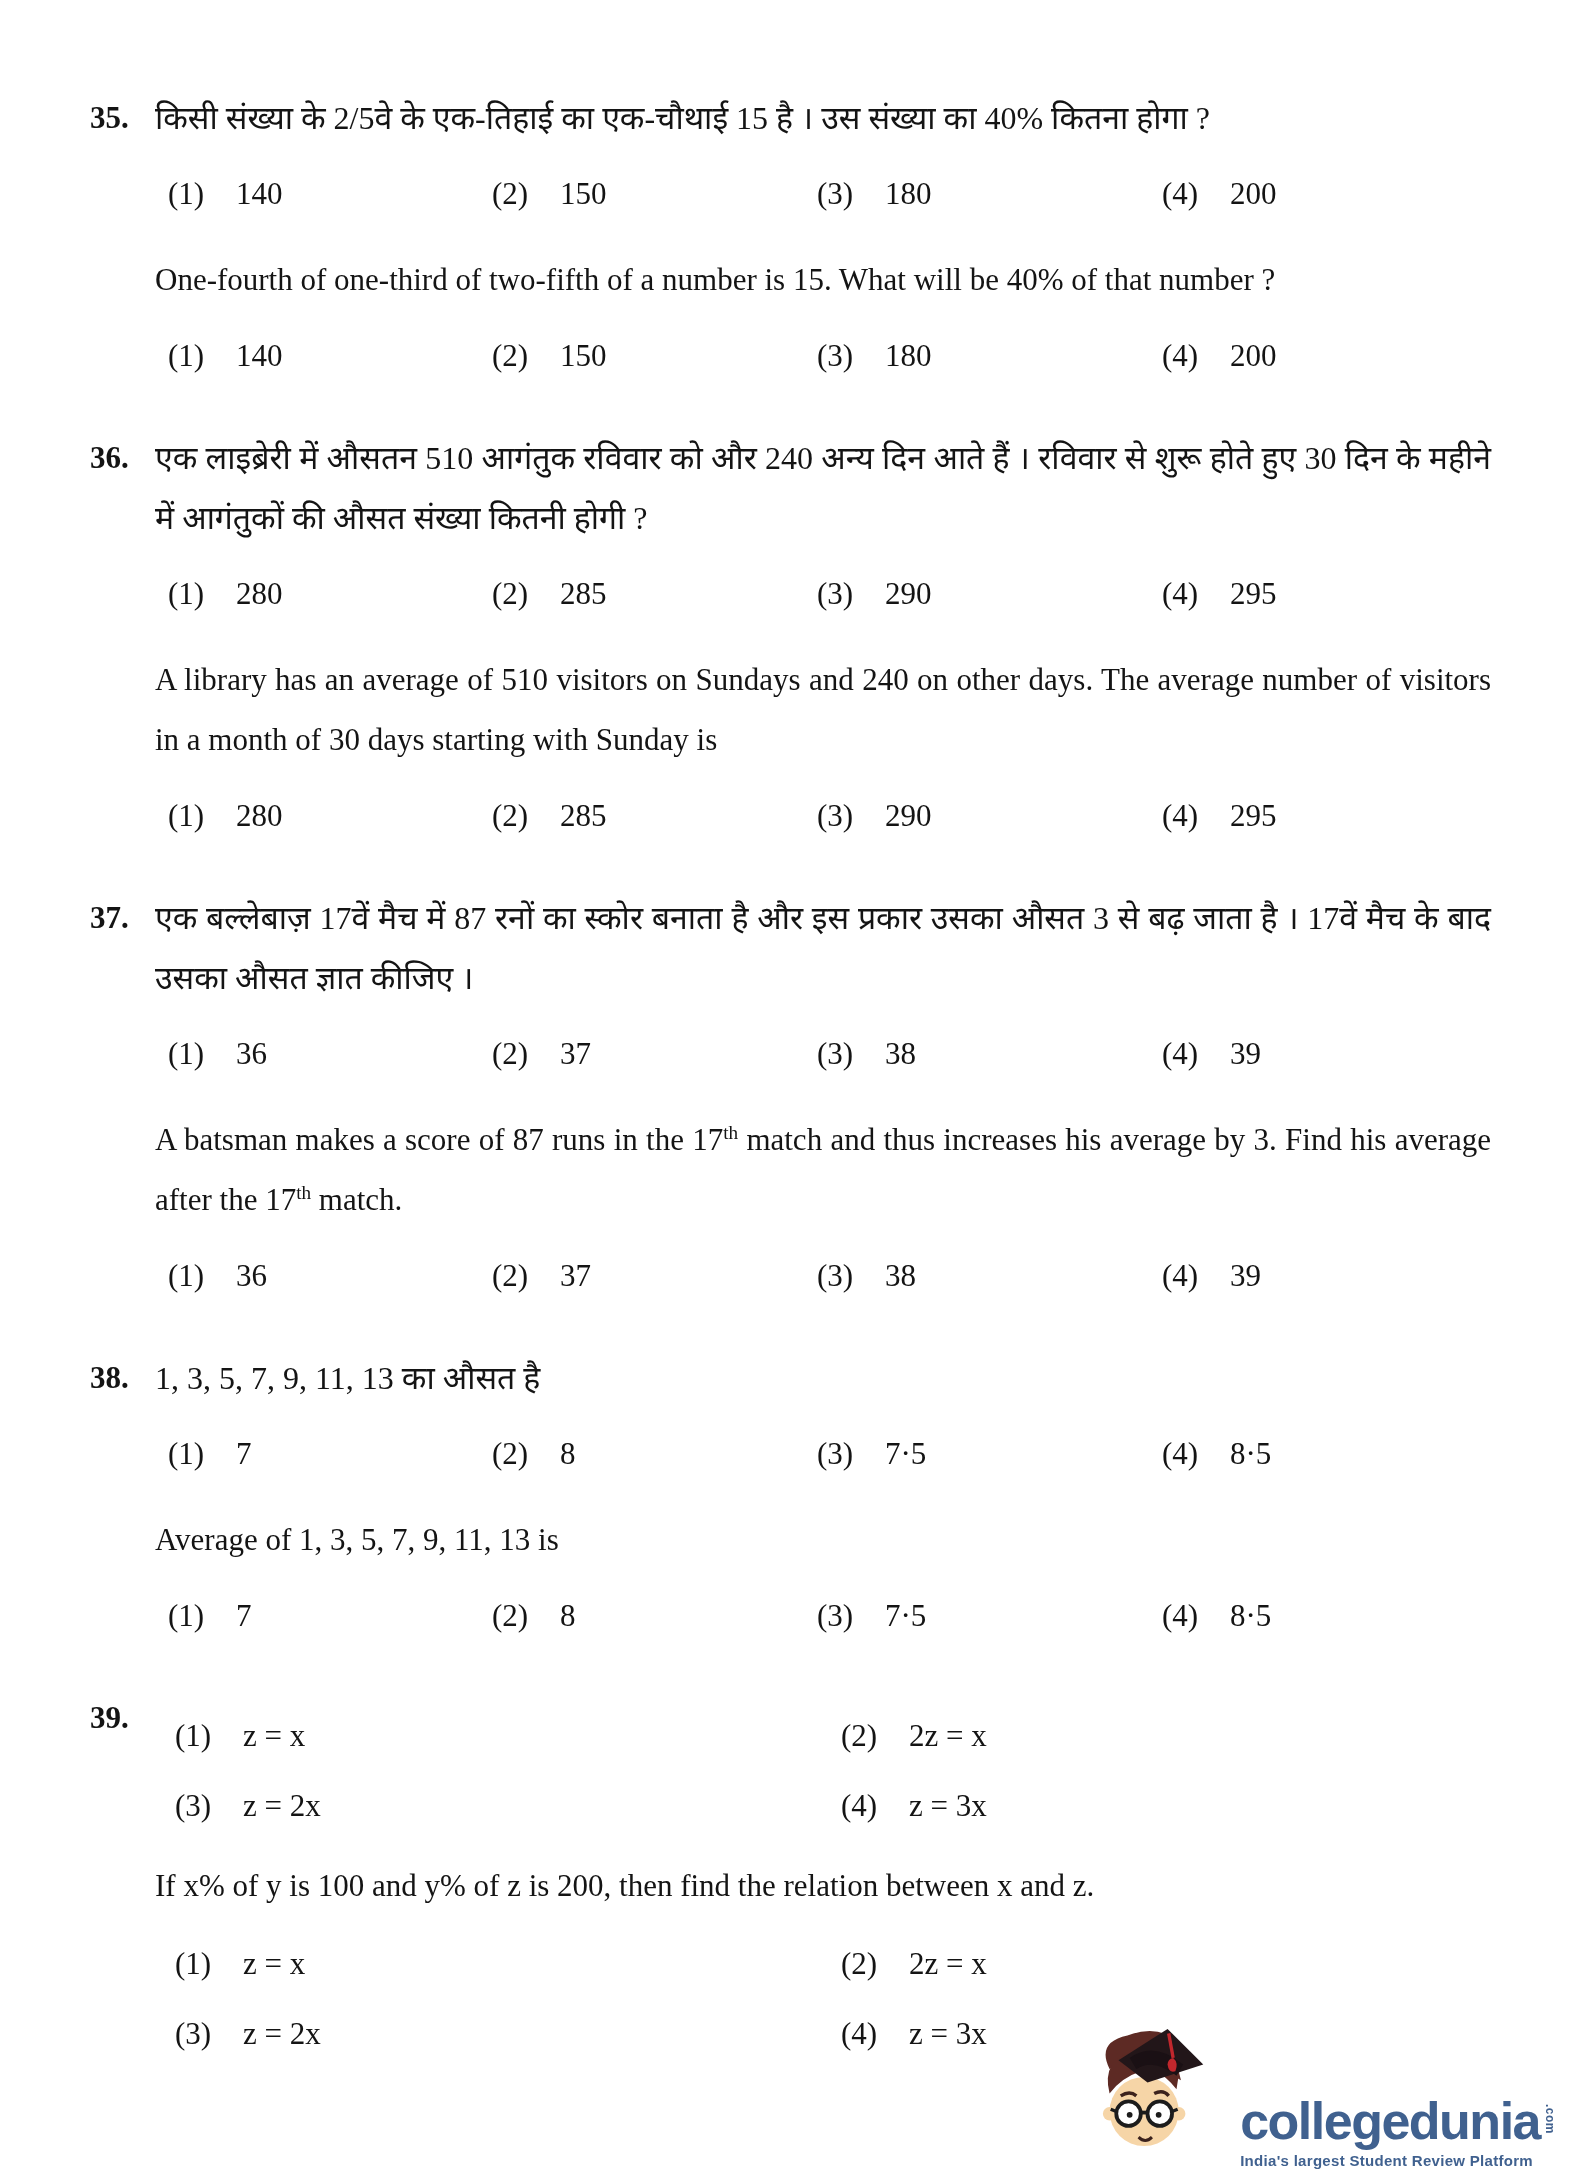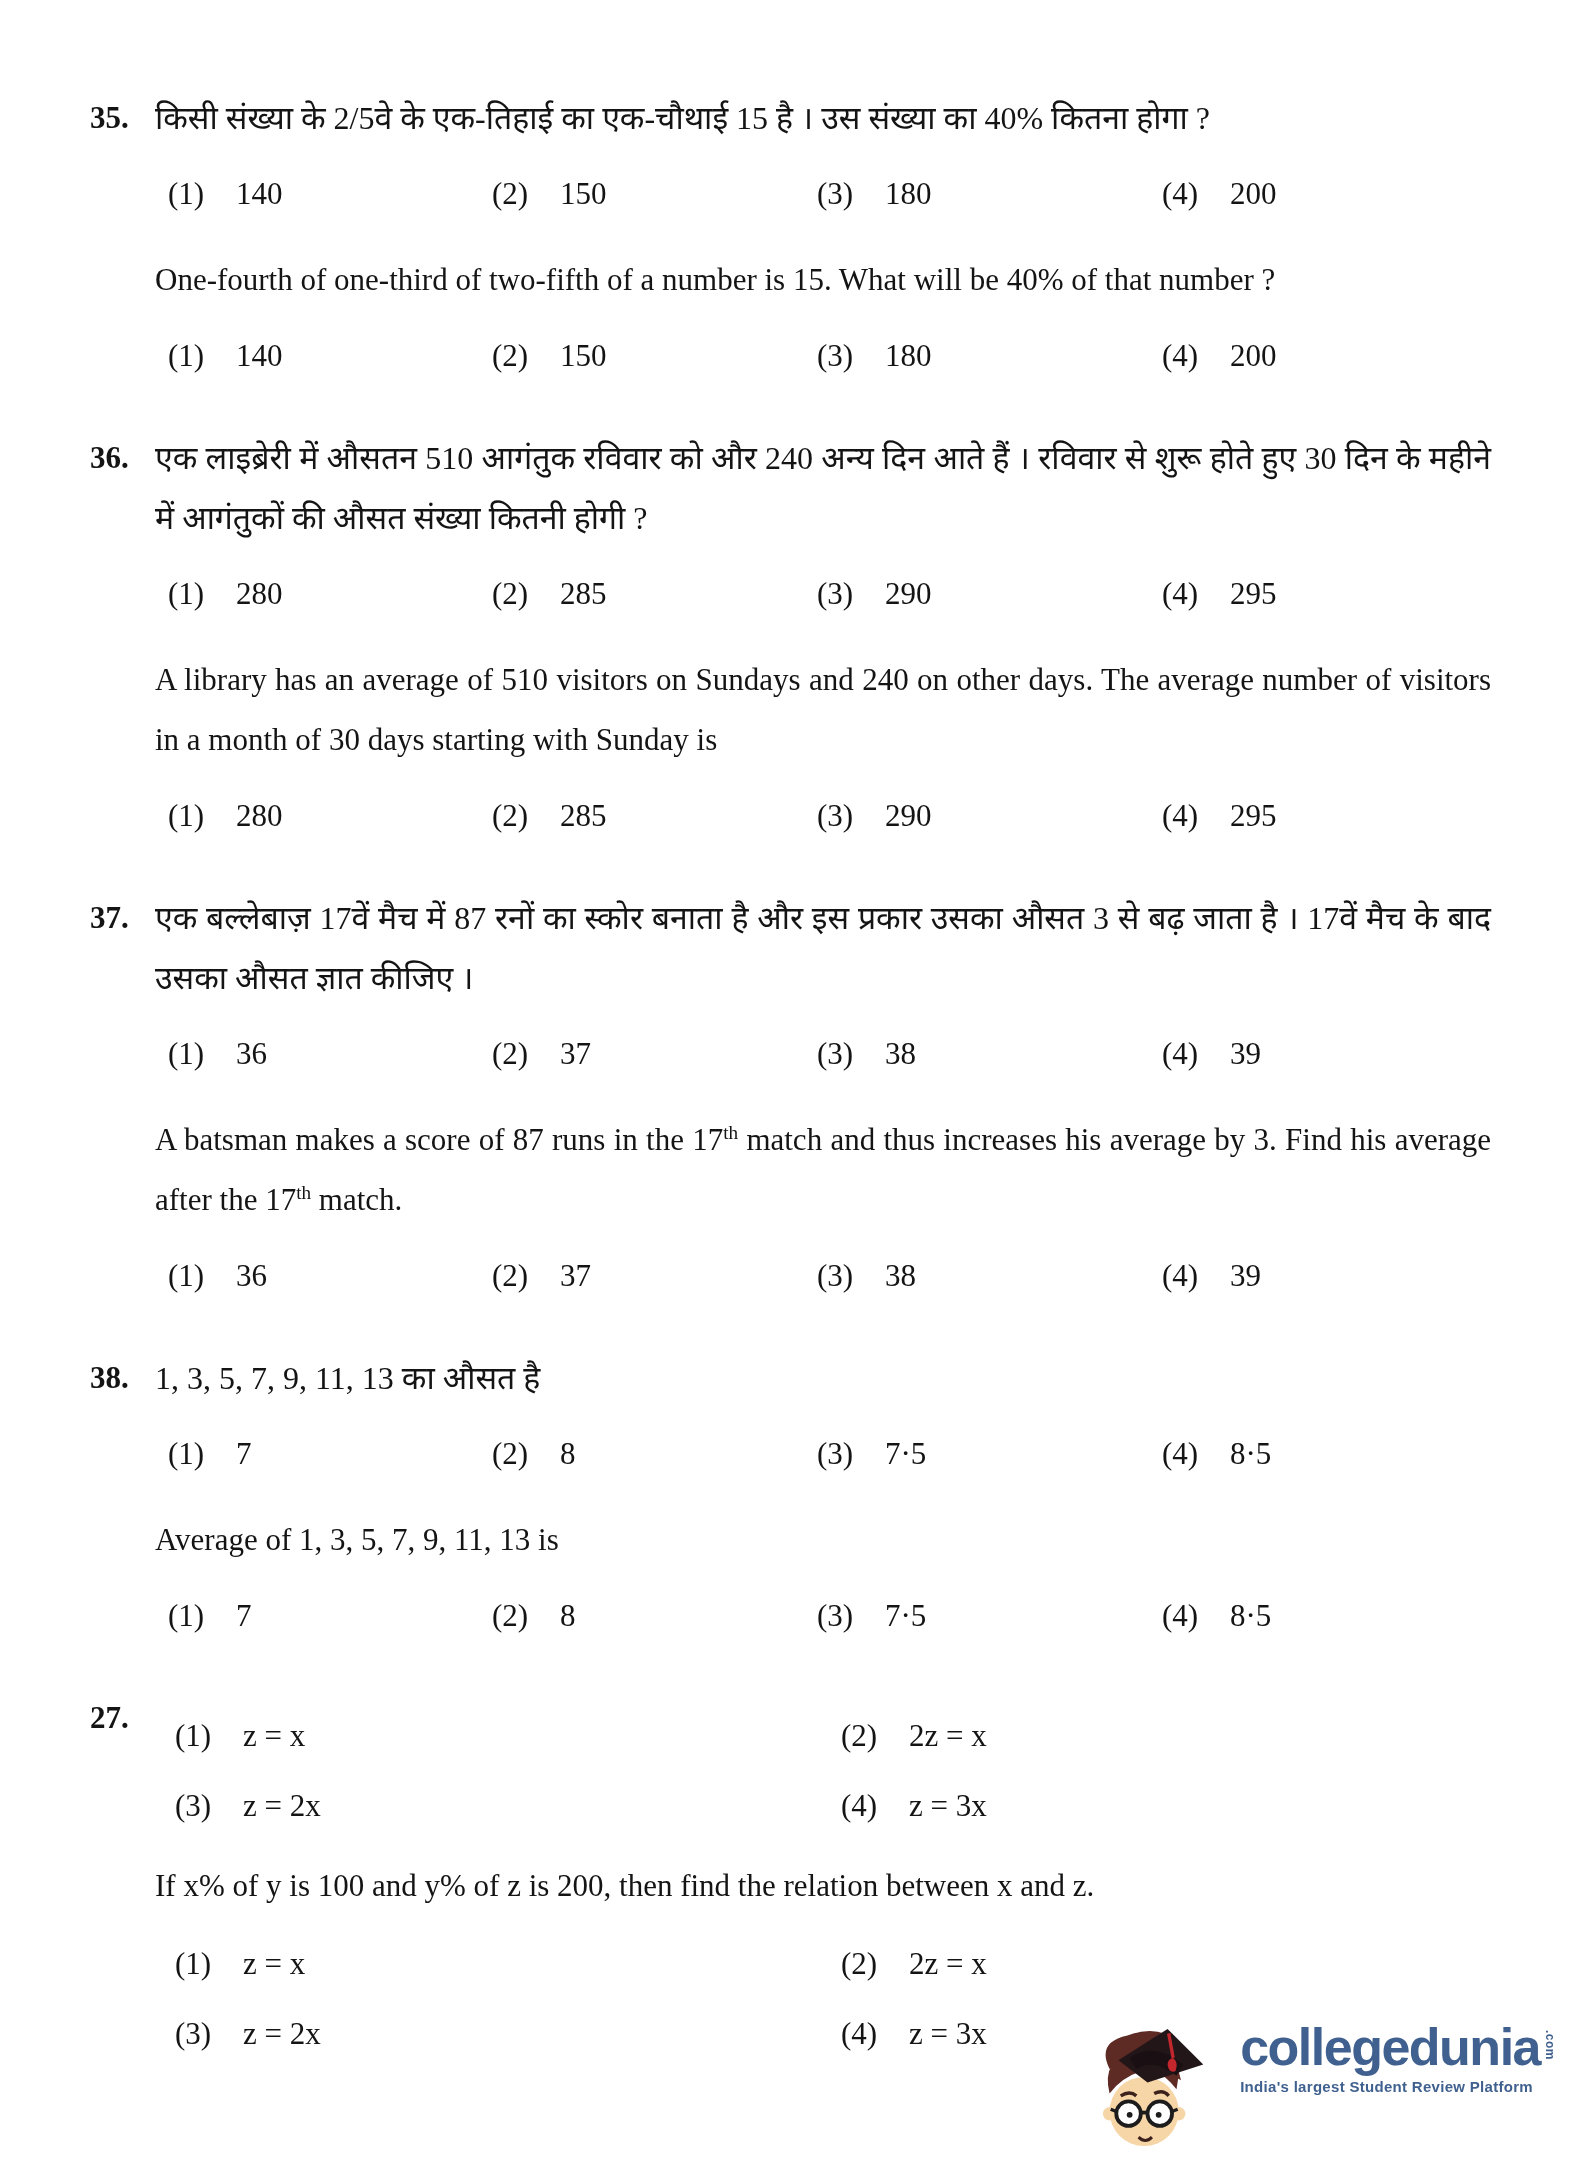--- a/index.html
+++ b/index.html
@@ -58,21 +58,21 @@
   .opts.cols4 { grid-template-columns: 324px 325px 345px auto; }
   .opts.cols2 { grid-template-columns: 666px auto; padding-left: 20px; margin-top: 26px; }
   .opt { display: inline-flex; gap: 24px; white-space: nowrap; }
   .opt .lbl { min-width: 44px; }
   
   .logo {
     position: absolute;
     right: 14px;
     bottom: 12px;
     display: flex;
-    align-items: flex-start;
+    align-items: flex-end;
     gap: 19px;
   }
   .mascot { flex: none; margin-right: 6px; }
   .brand-col { display: flex; flex-direction: column; }
   .brand-row { display: flex; align-items: flex-start; }
   .brand {
     color: var(--logo-blue);
     font-family: "Liberation Sans", sans-serif;
     font-weight: bold;
     font-size: 52px;
@@ -272,21 +272,21 @@
           </span>
         <span class="opt">
             <span class="lbl">(4)</span>
             <span class="val">8·5</span>
           </span>
       </div>
     </div>
   </div>
 
   <div class="question">
-    <div class="qnum">27.</div>
+    <div class="qnum">39.</div>
     <div class="qbody">
       <div class="opts cols2">
         <span class="opt">
             <span class="lbl">(1)</span>
             <span class="val">z = x</span>
           </span>
         <span class="opt">
             <span class="lbl">(2)</span>
             <span class="val">2z = x</span>
           </span>

